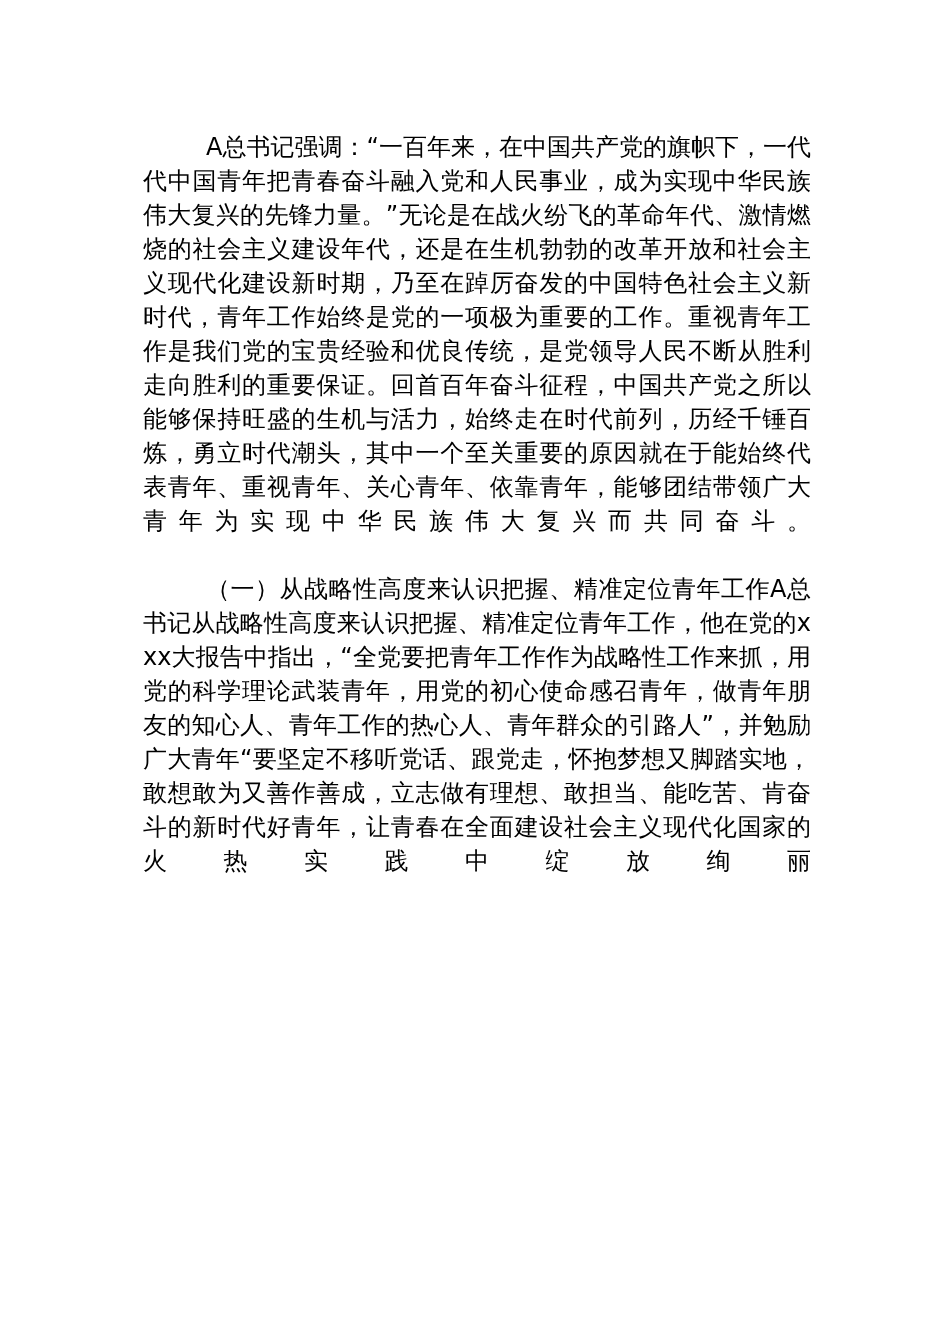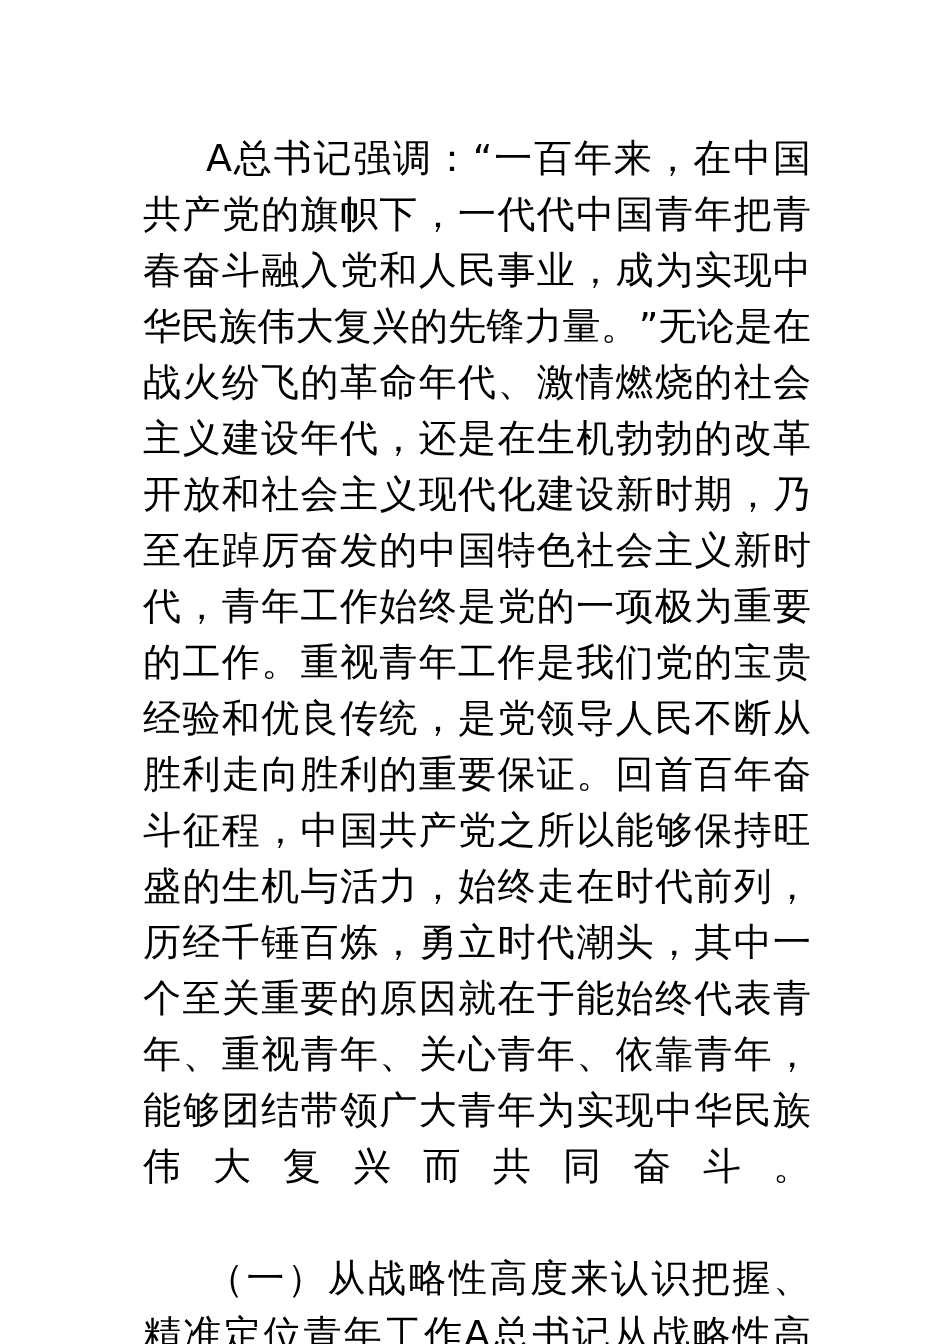--- a/index.html
+++ b/index.html
@@ -23,22 +23,22 @@
     position: absolute;
     left: 143px;
     top: 130px;
     width: 668px;
   }
 
   .para {
     margin: 0;
     padding: 0;
     font-family: "DejaVu Sans", "Liberation Sans", sans-serif;
-    font-size: 38px;
-    line-height: 56px;
+    font-size: 24px;
+    line-height: 34px;
     color: #000000;
     text-align: justify;
     text-justify: inter-character;
     text-indent: 63px;
     letter-spacing: 0;
     font-weight: 400;
     -webkit-font-smoothing: none;
     word-break: break-all;
     overflow-wrap: break-word;
   }

